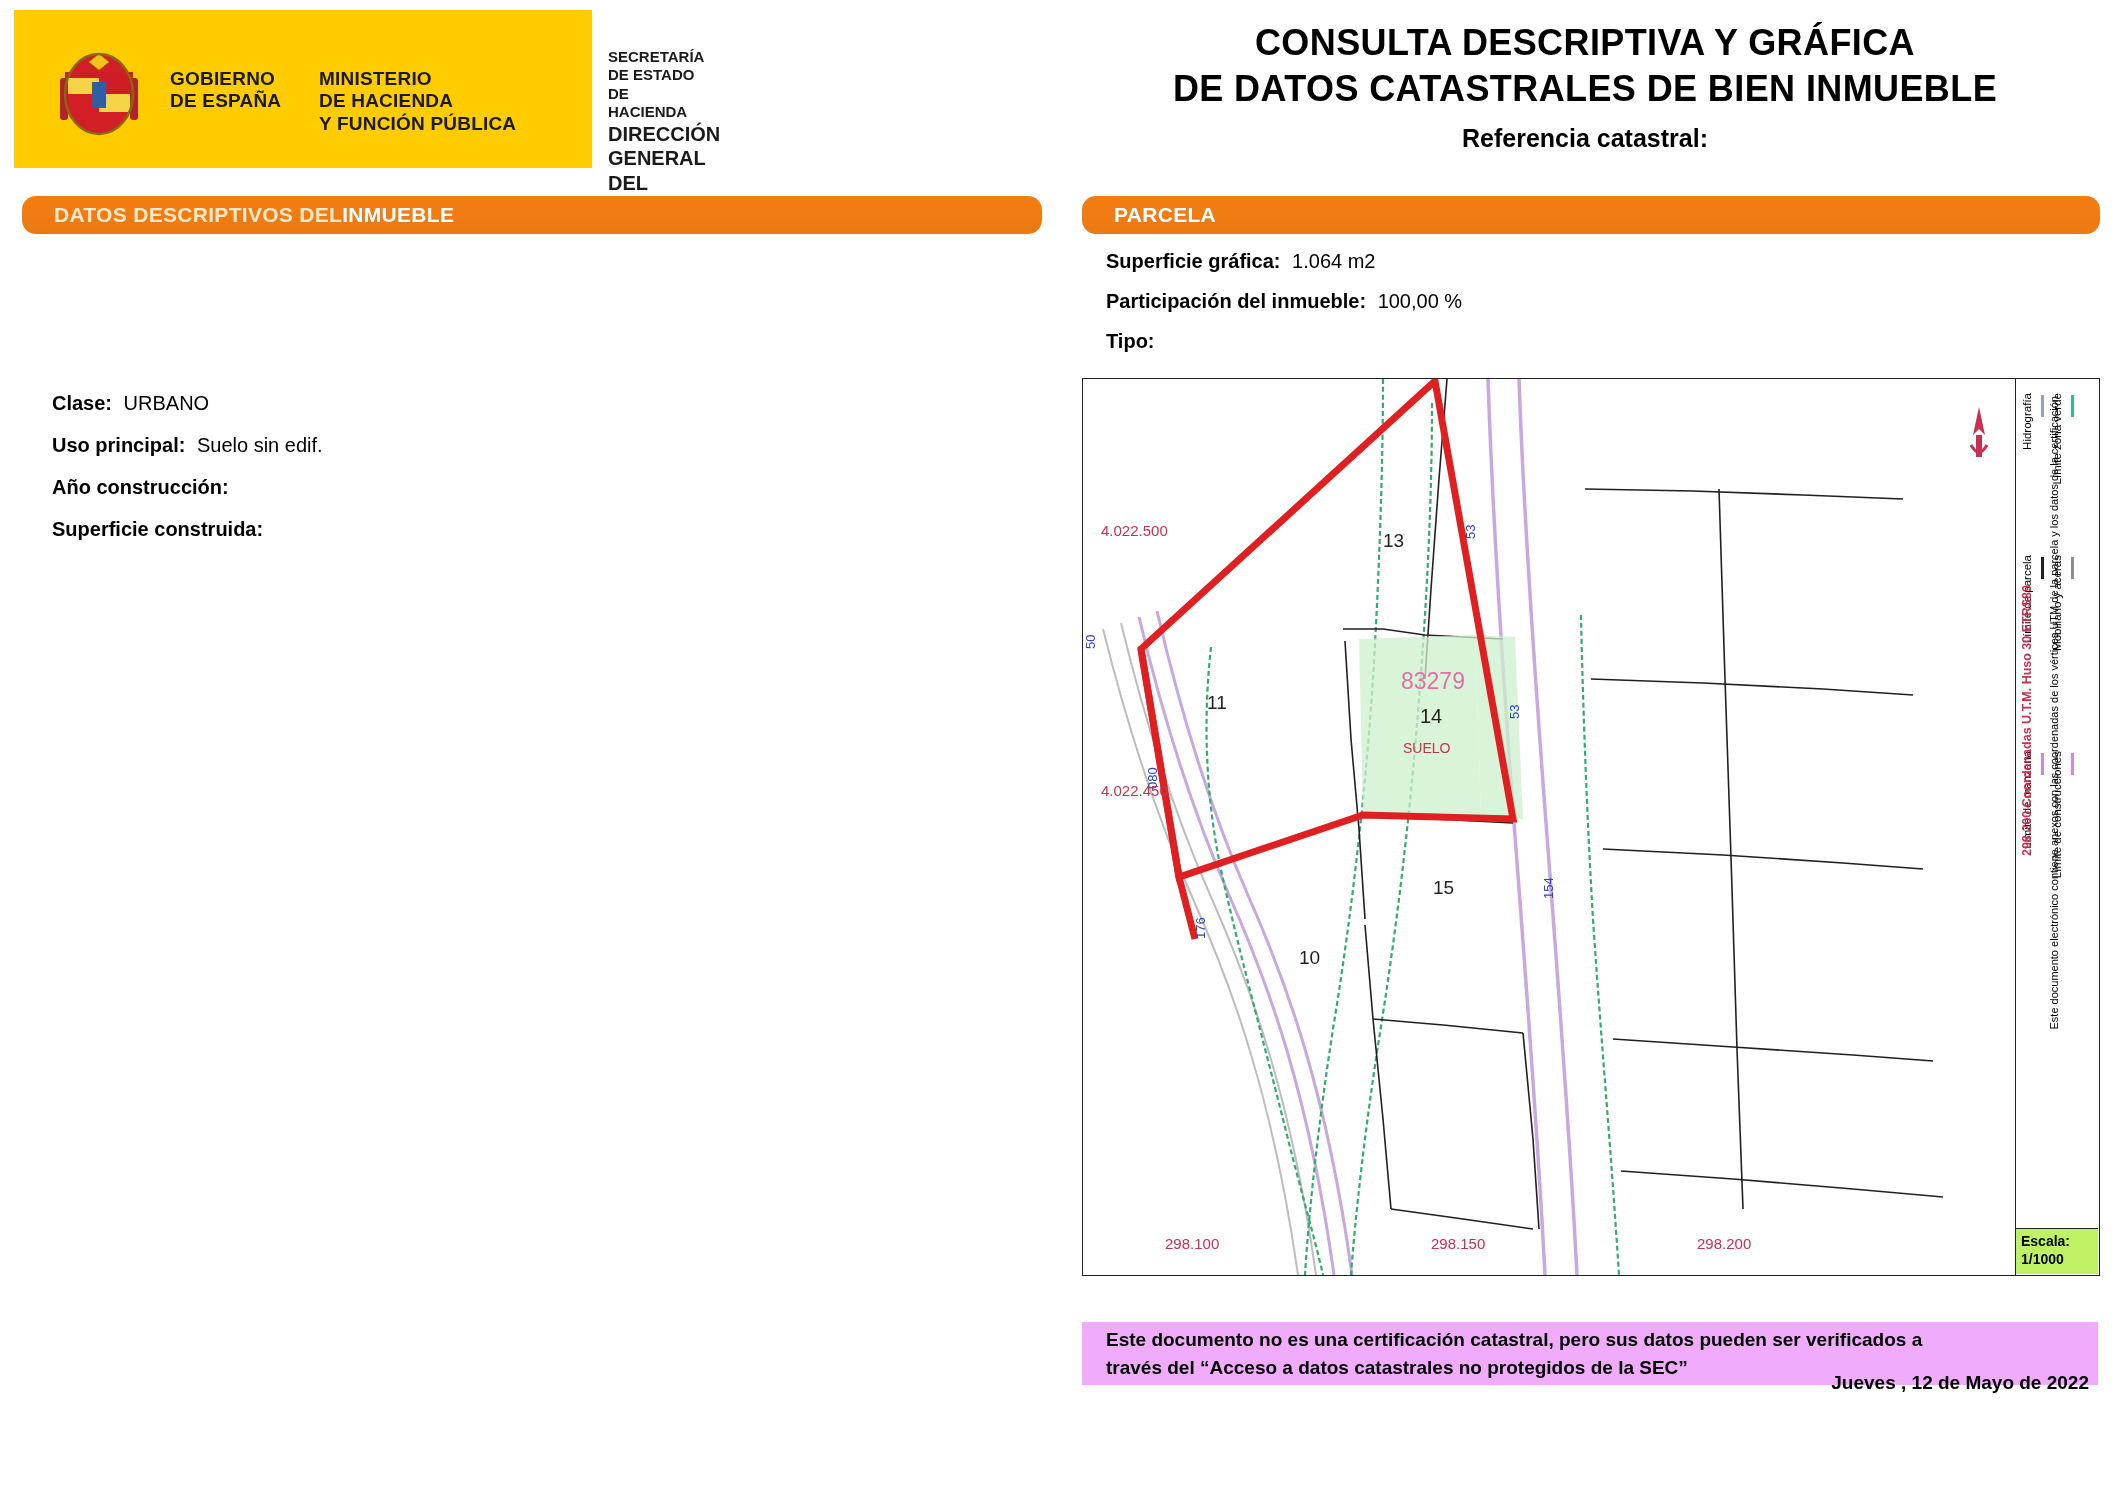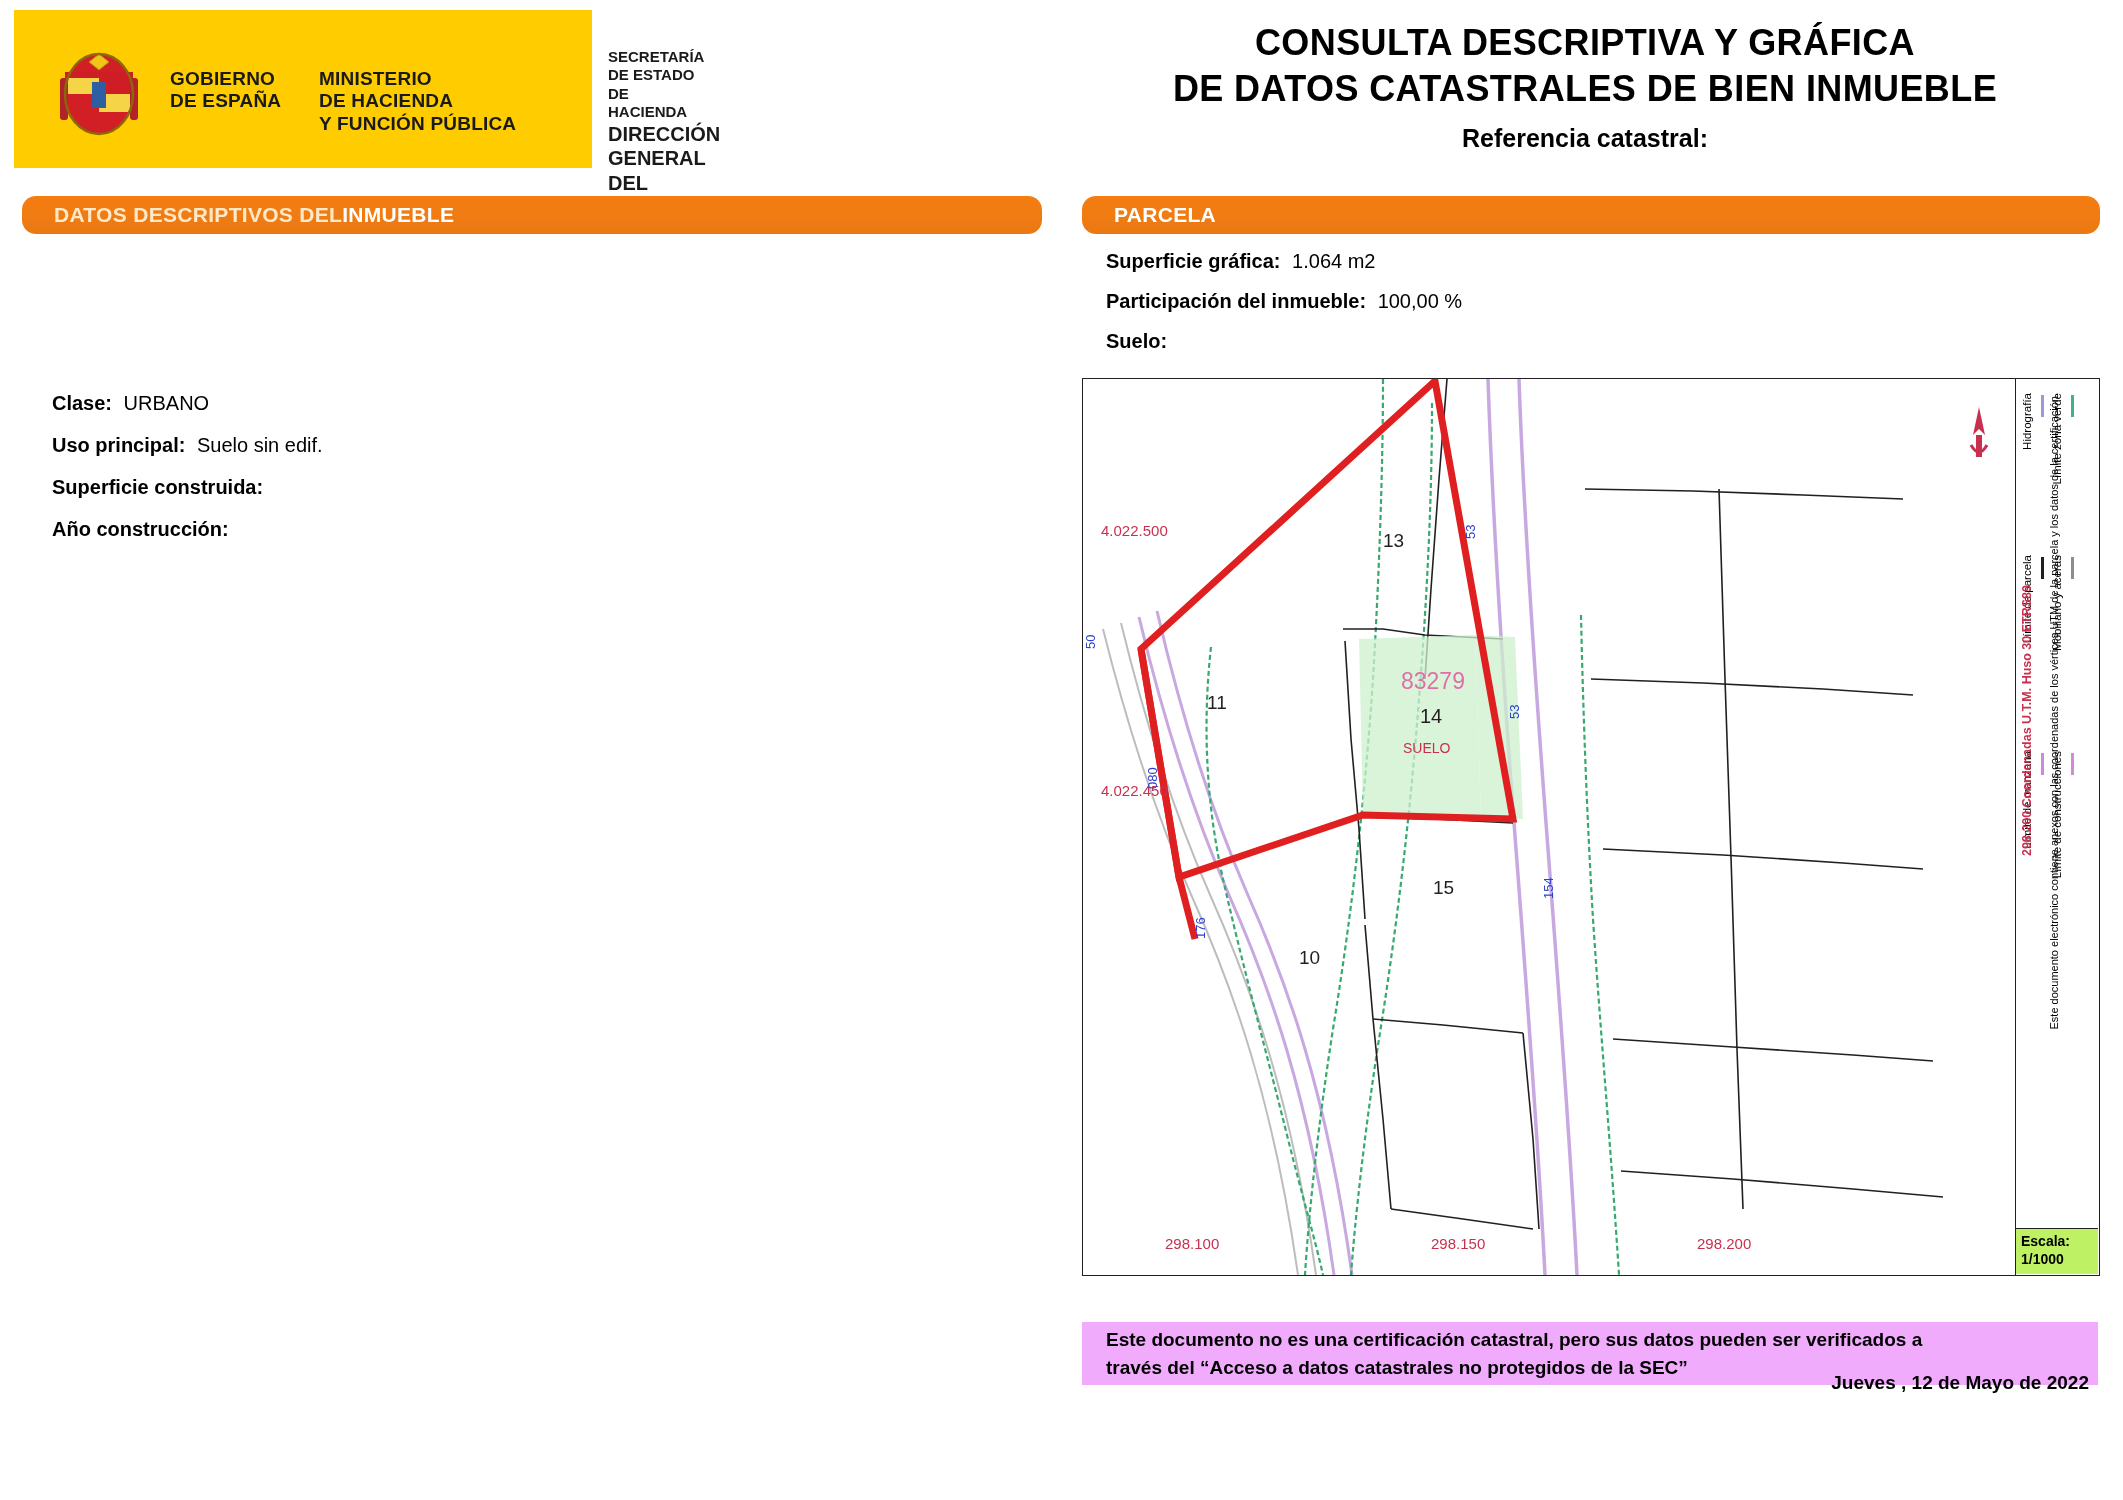--- a/index.html
+++ b/index.html
@@ -292,40 +292,40 @@
 <div id="left-data">
   <div class="data-row">
     <span class="data-label">Clase:</span>
     <span class="data-value">URBANO</span>
   </div>
   <div class="data-row">
     <span class="data-label">Uso principal:</span>
     <span class="data-value">Suelo sin edif.</span>
   </div>
   <div class="data-row">
+    <span class="data-label">Año construcción:</span>
+    <span class="data-value"></span>
+  </div>
+  <div class="data-row">
     <span class="data-label">Superficie construida:</span>
     <span class="data-value"></span>
   </div>
-  <div class="data-row">
-    <span class="data-label">Año construcción:</span>
-    <span class="data-value"></span>
-  </div>
 </div>
 
 <div id="parcela-data">
   <div class="data-row">
     <span class="data-label">Superficie gráfica:</span>
     <span class="data-value">1.064 m2</span>
   </div>
   <div class="data-row">
     <span class="data-label">Participación del inmueble:</span>
     <span class="data-value">100,00 %</span>
   </div>
   <div class="data-row">
-    <span class="data-label">Suelo:</span>
+    <span class="data-label">Tipo:</span>
     <span class="data-value"></span>
   </div>
 </div>
 
 <div id="map-wrap">
   <svg id="map-svg" width="1016" height="896" viewBox="0 0 1016 896">
 
     <path d="M20 250 C 40 330, 70 430, 110 520 C 150 610, 190 720, 215 896" fill="none" stroke="#bdbdbd" stroke-width="2"></path>
     <path d="M38 244 C 58 326, 88 428, 128 518 C 168 608, 208 718, 233 896" fill="none" stroke="#bdbdbd" stroke-width="2"></path>
     <path d="M56 238 C 76 322, 106 424, 146 516 C 186 606, 226 716, 251 896" fill="none" stroke="#c8a8e0" stroke-width="3"></path>

